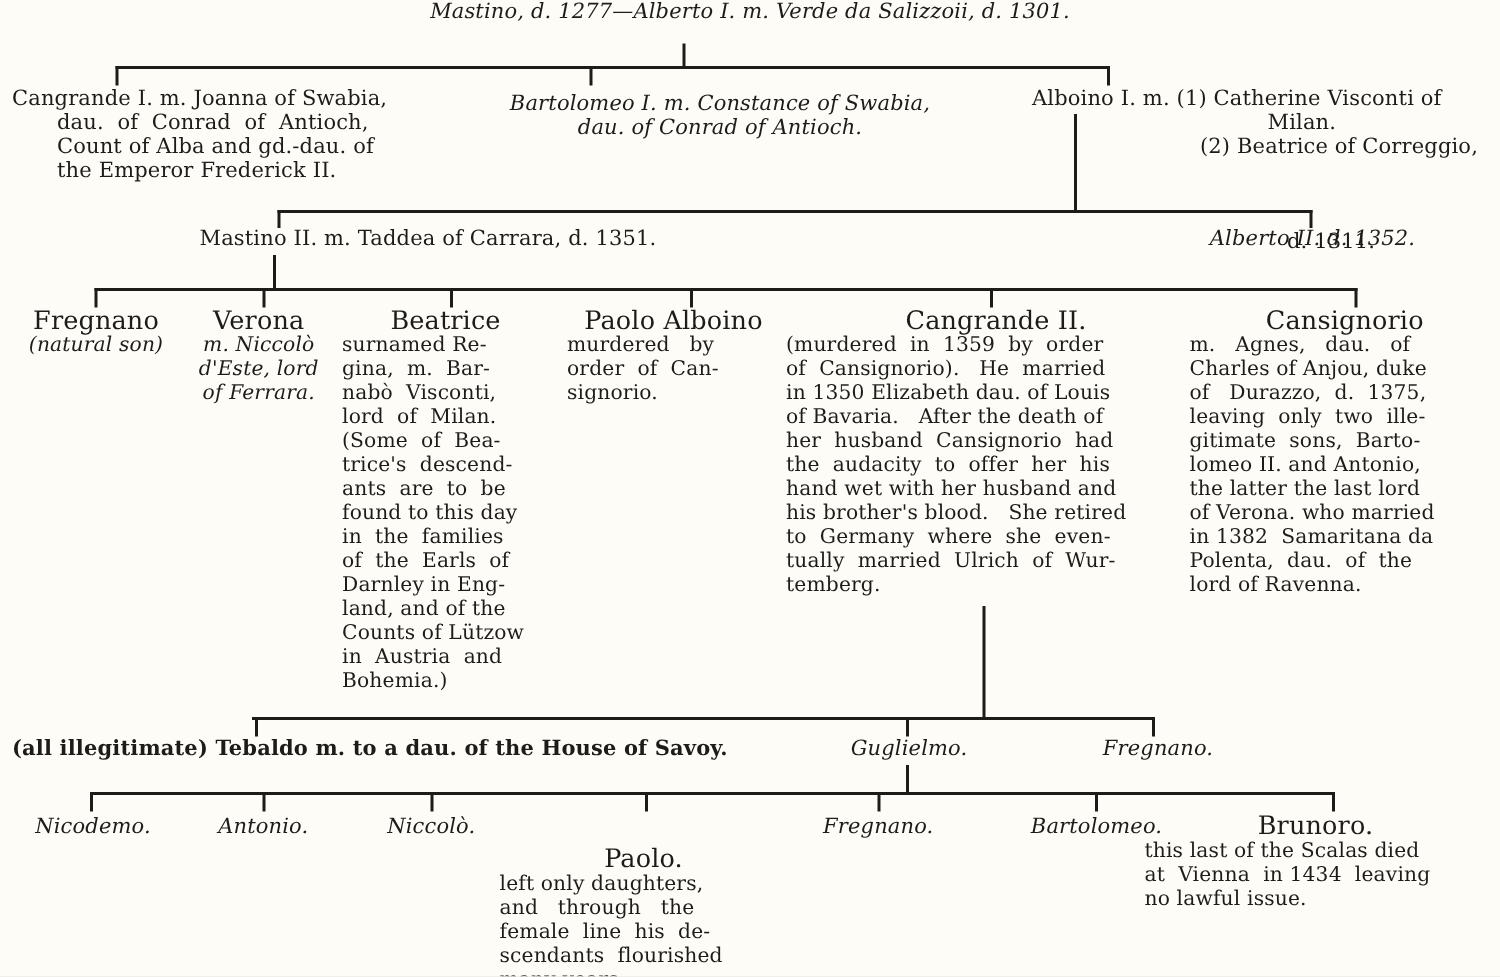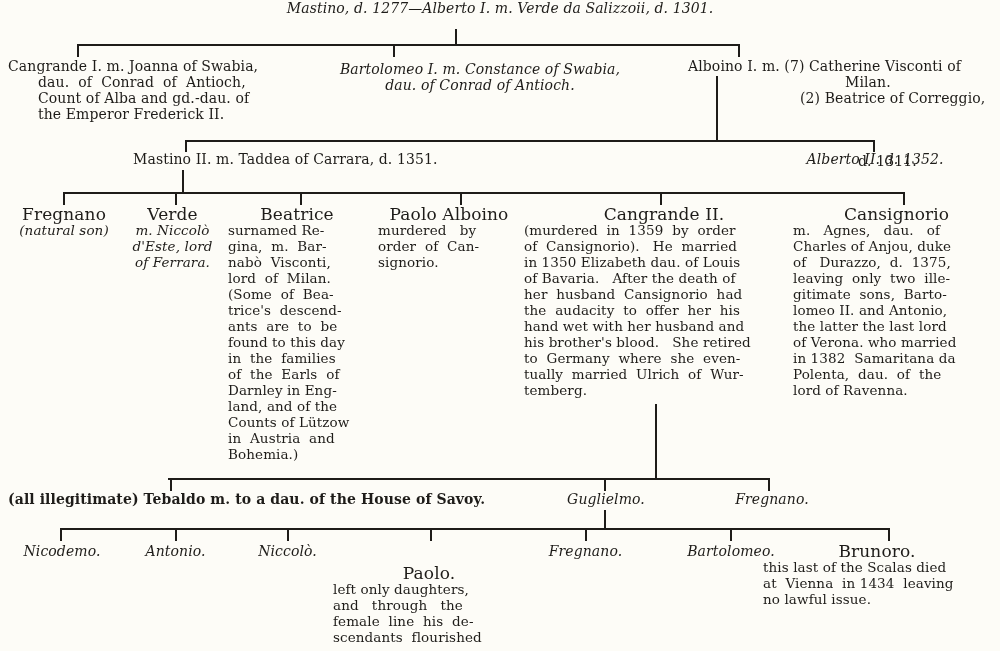--- a/index.html
+++ b/index.html
@@ -35,21 +35,21 @@
   <div class="blk" style="left:8px;top:58px;width:330px;">
     <div class="txt" style="position:static;">Cangrande I. m. Joanna of Swabia,</div>
     <div class="txt indent" style="position:static;">dau.  of  Conrad  of  Antioch,
 Count of Alba and gd.-dau. of
 the Emperor Frederick II.</div>
   </div>
 
   <div class="txt c" style="left:335px;top:61px;width:290px;">Bartolomeo I. m. Constance of Swabia,
 dau. of Conrad of Antioch.</div>
 
-  <div class="txt" style="left:688px;top:58px;">Alboino I. m. (7) Catherine Visconti of</div>
+  <div class="txt" style="left:688px;top:58px;">Alboino I. m. (1) Catherine Visconti of</div>
   <div class="txt" style="left:845px;top:74px;">Milan.</div>
   <div class="txt" style="left:800px;top:90px;">(2) Beatrice of Correggio,</div>
   <div class="txt" style="left:858px;top:106px;margin-top:47px;">d. 1311.</div>
 
   <div class="vl" style="left:716px;top:76px;height:64px;"></div>
   <div class="hl" style="left:185px;top:140px;width:690px;"></div>
   <div class="vl" style="left:185px;top:140px;height:12px;"></div>
   <div class="vl" style="left:873px;top:140px;height:12px;"></div>
 
   <div class="txt" style="left:133px;top:151px;">Mastino II. m. Taddea of Carrara, d. 1351.</div>
@@ -63,21 +63,21 @@
   <div class="vl" style="left:460px;top:192px;height:13px;"></div>
   <div class="vl" style="left:660px;top:192px;height:13px;"></div>
   <div class="vl" style="left:903px;top:192px;height:13px;"></div>
 
   <div class="blk" style="left:5px;top:206px;width:118px;">
     <div class="nm">Fregnano</div>
     <div class="nt c">(natural son)</div>
   </div>
 
   <div class="blk" style="left:120px;top:206px;width:105px;">
-    <div class="nm">Verde</div>
+    <div class="nm">Verona</div>
     <div class="nt c">m. Niccolò
 d'Este, lord
 of Ferrara.</div>
   </div>
 
   <div class="blk" style="left:228px;top:206px;width:138px;">
     <div class="nm">Beatrice</div>
     <div class="nt">surnamed Re-
 gina,  m.  Bar-
 nabò  Visconti,

